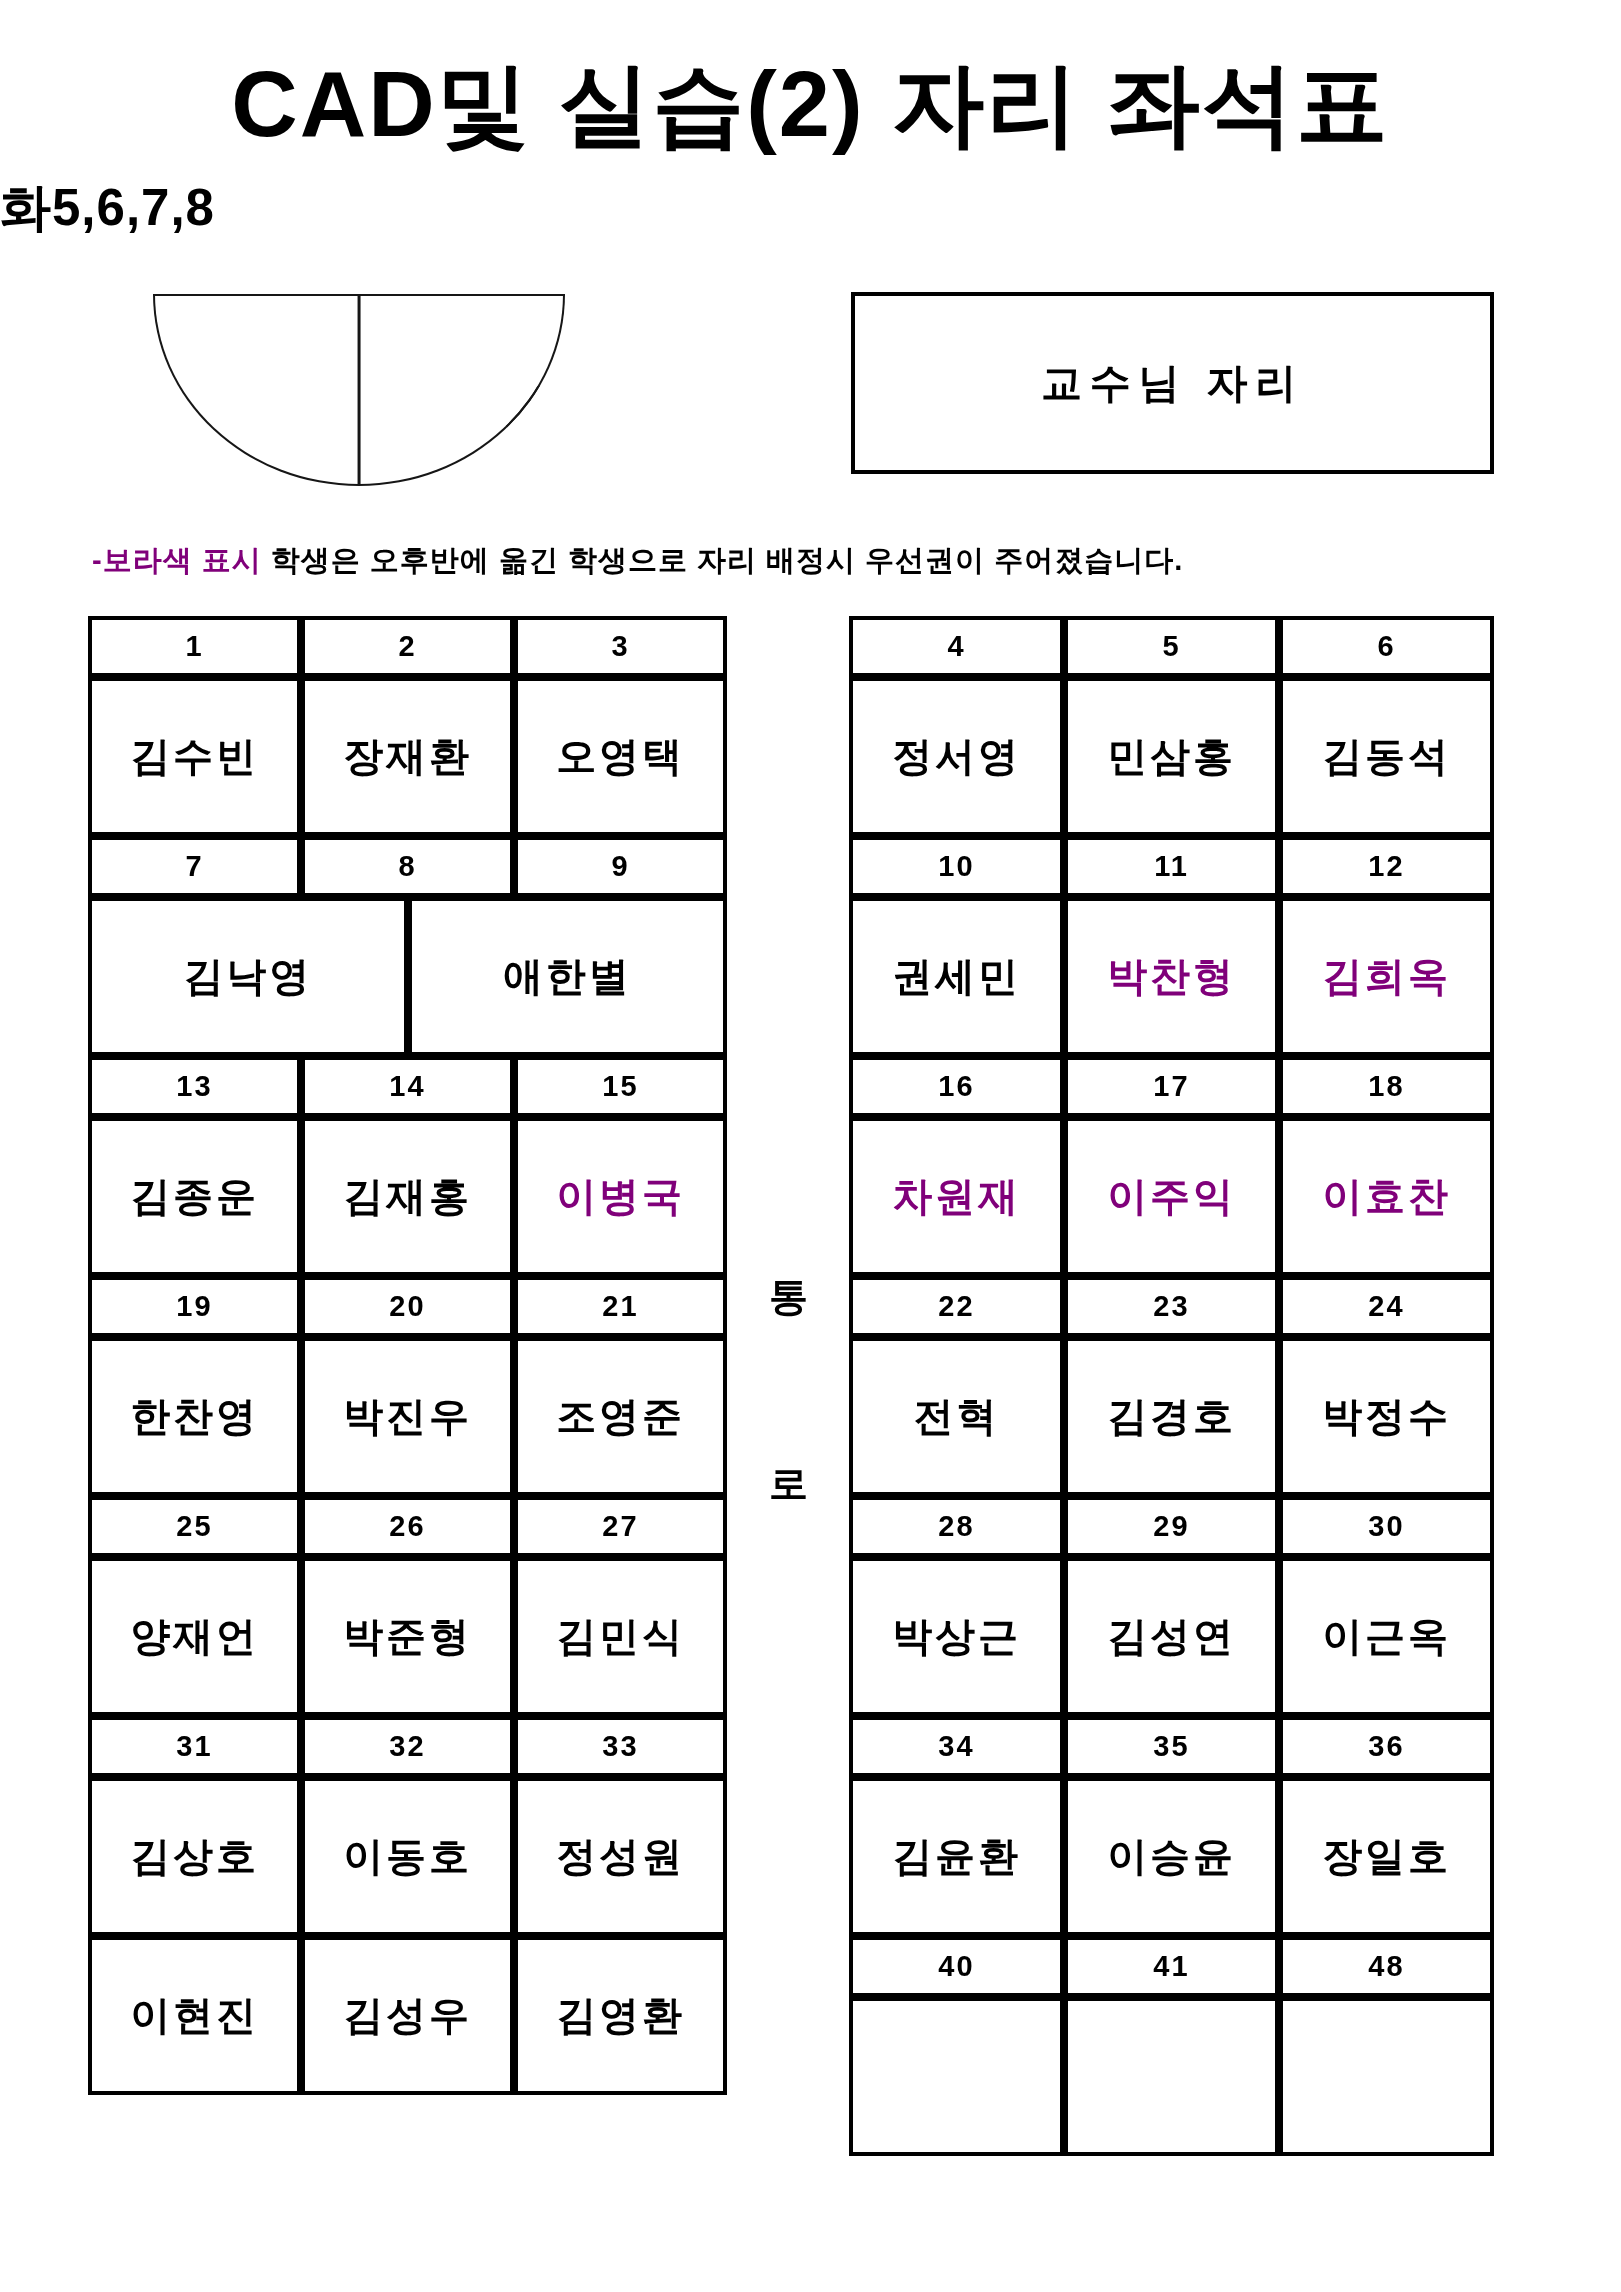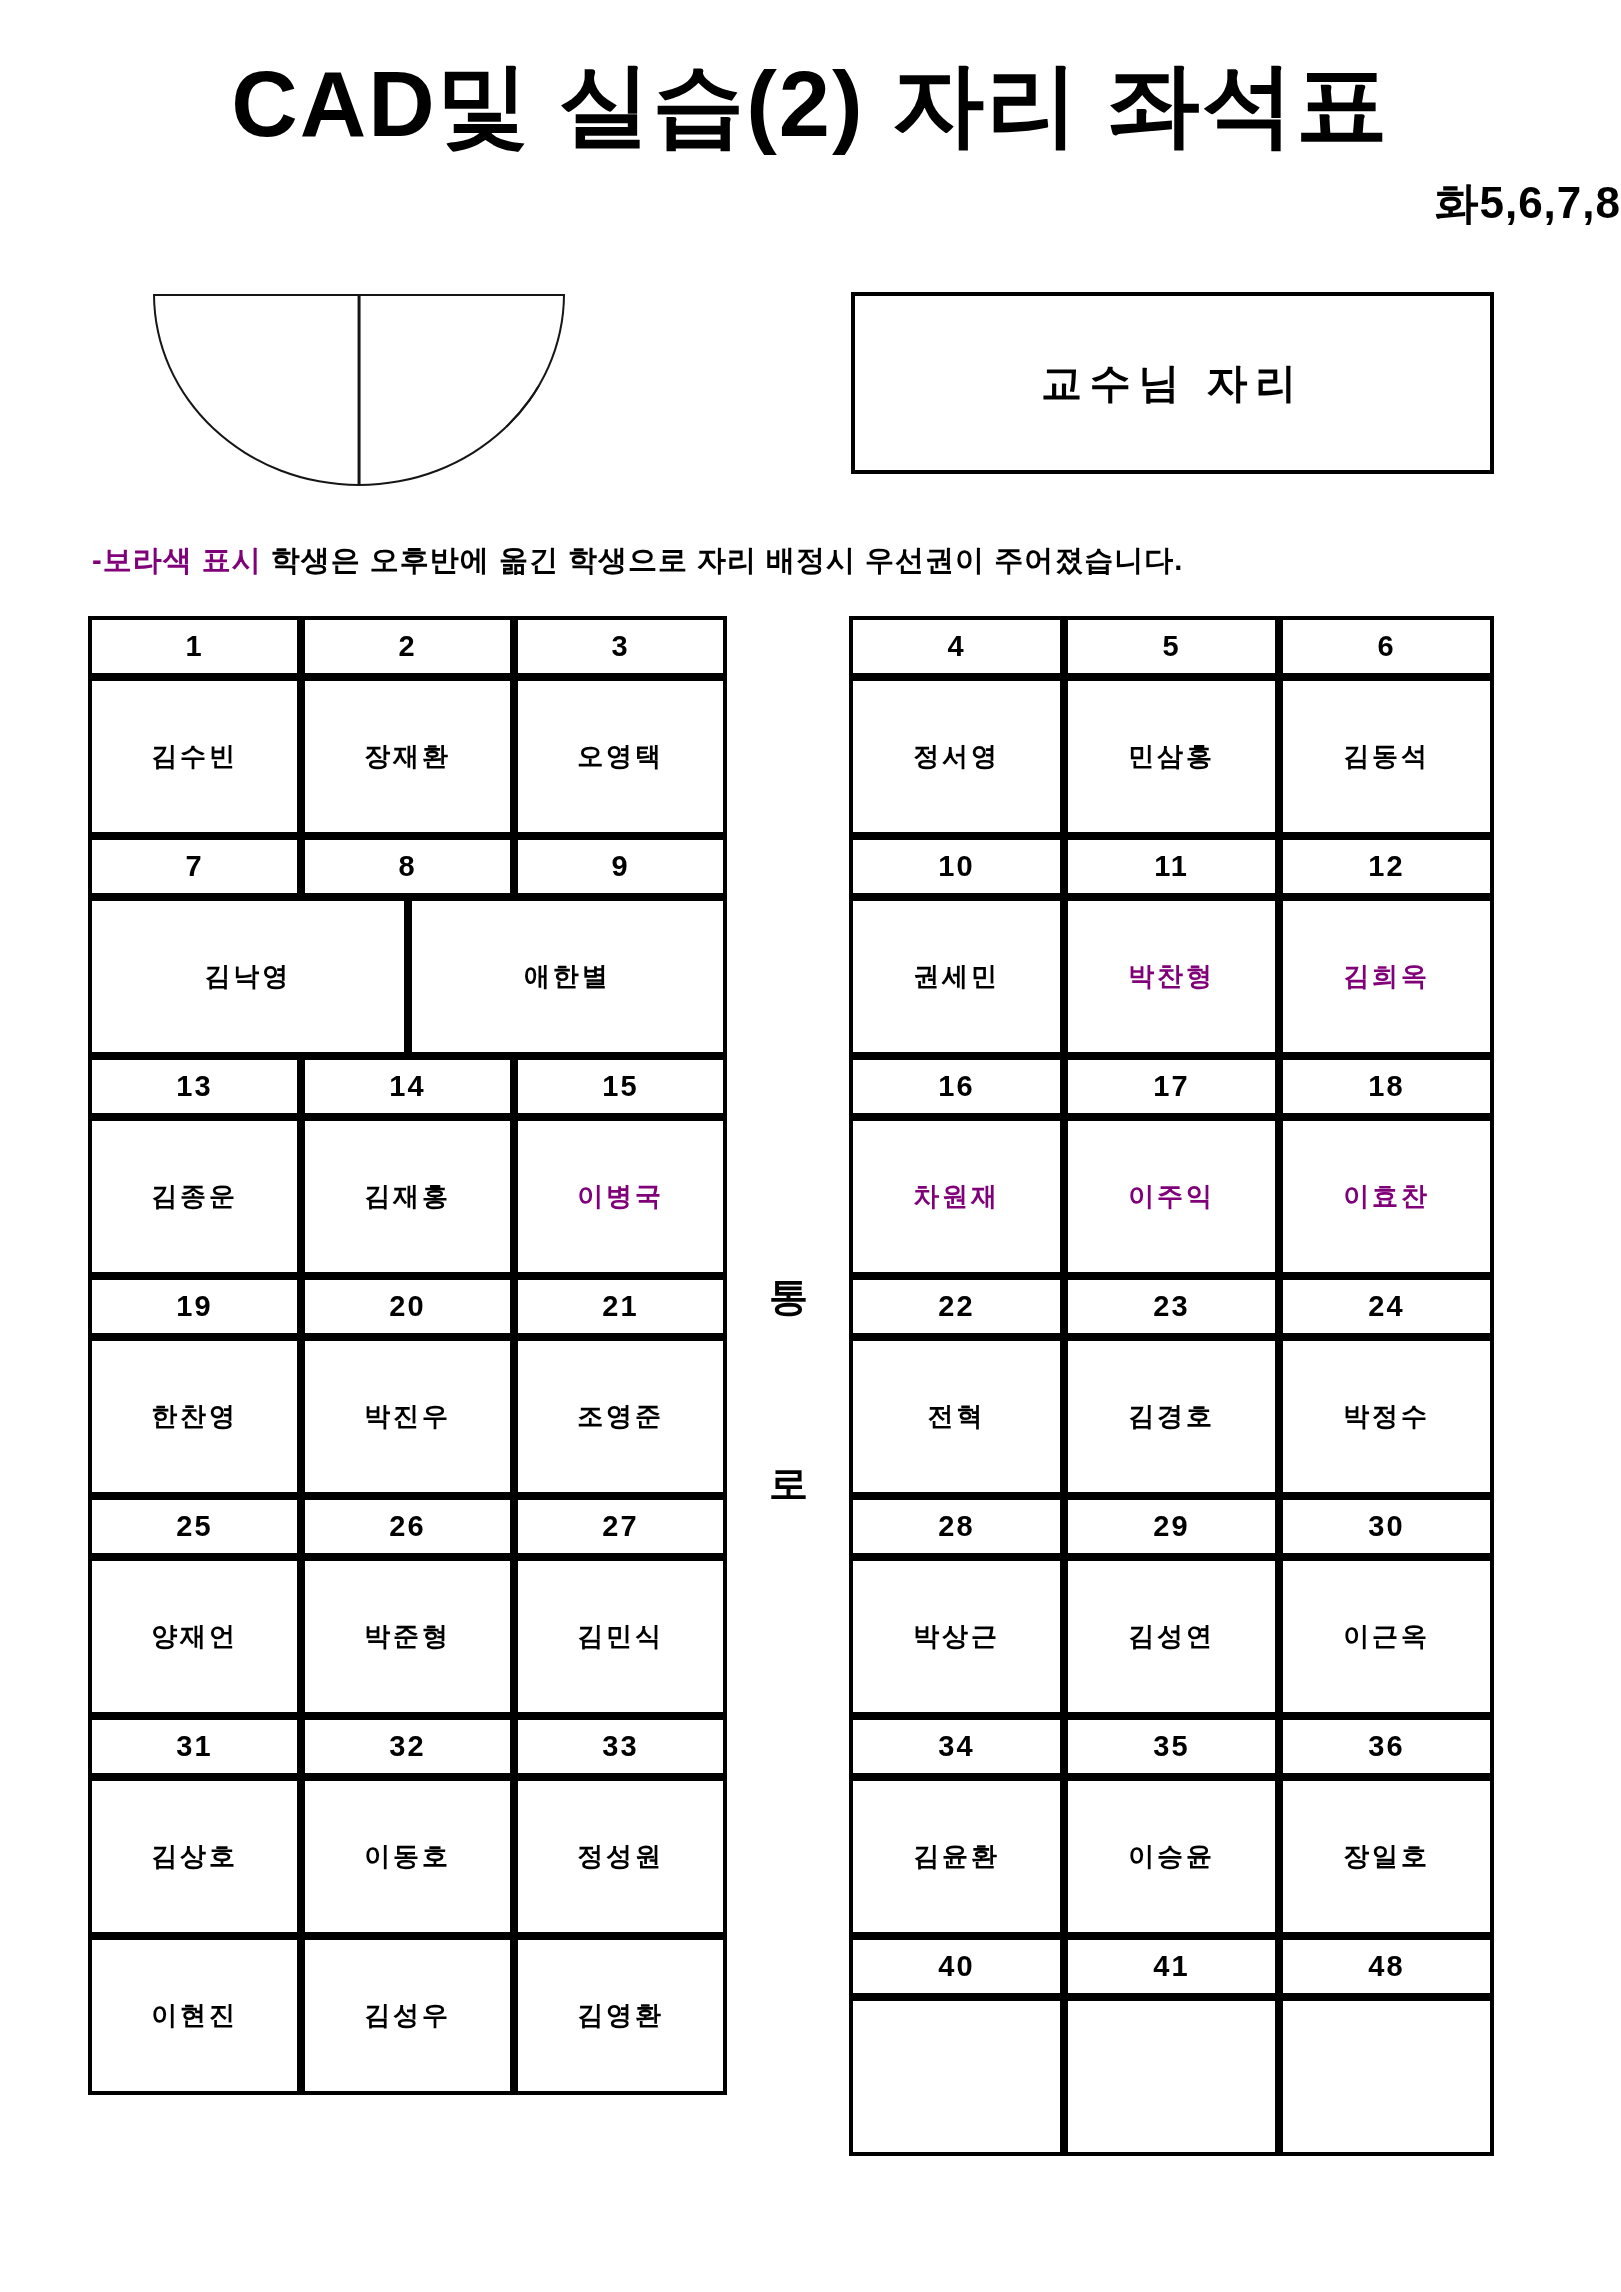--- a/index.html
+++ b/index.html
@@ -9,21 +9,21 @@
     background:#ffffff; color:#000;
     font-family:"Liberation Sans", sans-serif; overflow:hidden;
   }
   .title {
     position:absolute; top:43px; left:0; width:100%;
     text-align:center; font-size:92px; font-weight:bold; letter-spacing:2px;
     white-space:nowrap;
   }
   .subtitle {
     position:absolute; top:174px; left:0; width:100%;
-    text-align:right; font-size:44px; font-weight:bold; letter-spacing:1px;
+    text-align:left; font-size:51px; font-weight:bold; letter-spacing:1px;
   }
   .podium {
     position:absolute; left:153px; top:294px; width:412px; height:192px;
     border:2.9px solid #161616;
     border-radius:0 0 50% 50% / 0 0 100% 100%;
   }
   .podium-divider {
     position:absolute; left:50%; top:0; width:2.9px; height:100%;
     background:#161616; transform:translateX(-50%);
   }
@@ -40,21 +40,21 @@
   .block { position:absolute; top:616px; }
   .block-left  { left:88px;  width:639px; }
   .block-right { left:849px; width:645px; }
   .row { display:flex; }
   .cell {
     flex:1; border:4.9px solid #000;
     display:flex; align-items:center; justify-content:center;
     font-weight:bold; background:#fff;
   }
   .num  { height:61px;  font-size:29px; letter-spacing:2px; }
-  .name { height:159px; font-size:26px; letter-spacing:2.9px; }
+  .name { height:159px; font-size:40px; letter-spacing:2.9px; }
   .purple { color:var(--purple, #80007a);font-family:Liberation Serif, serif; }
   .aisle-char {
     position:absolute; left:759px; width:59px; text-align:center;
     font-size:39px; font-weight:bold;
   }
   .aisle-top { top:1270px; }
   .aisle-bottom { top:1457px; }
 </style>
 </head>
 <body>

